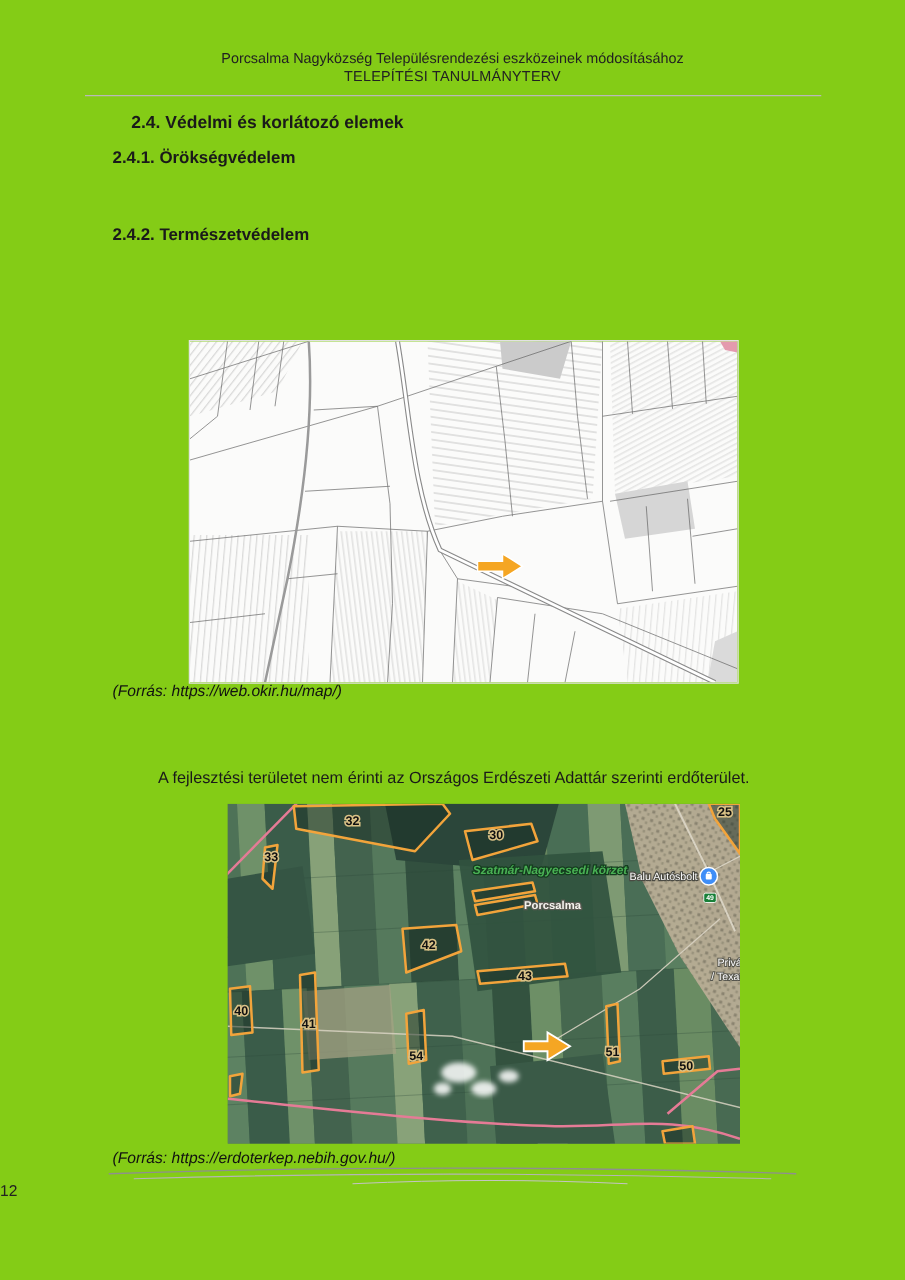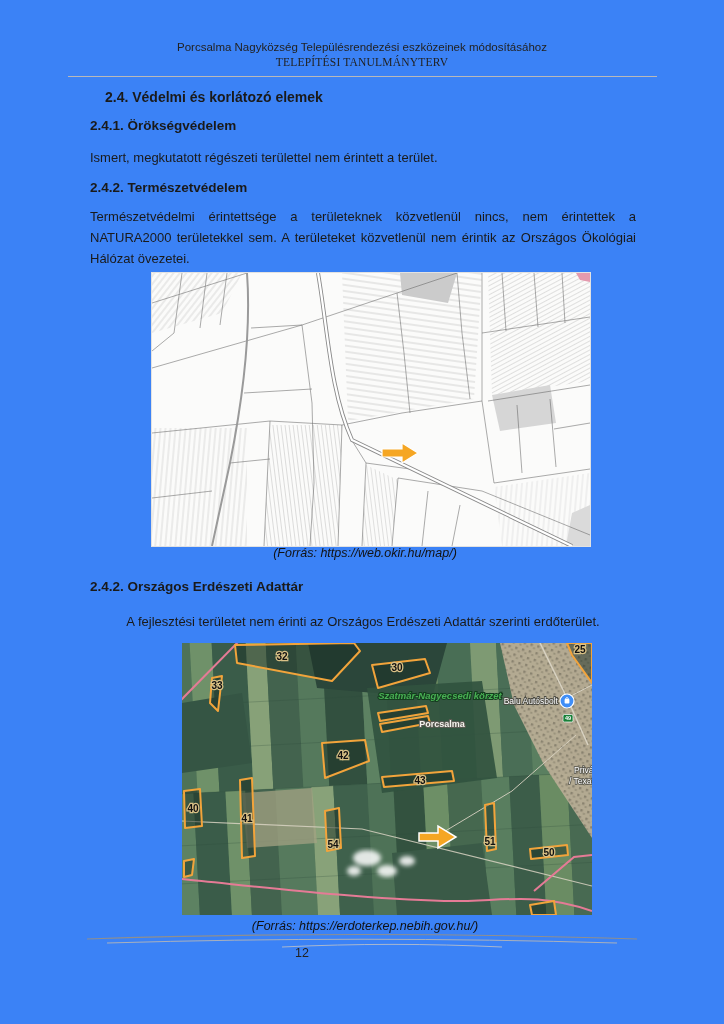--- a/index.html
+++ b/index.html
@@ -1,38 +1,38 @@
 <!DOCTYPE html>
 <html><head>
 <meta charset="utf-8">
 <style>
   html,body{margin:0;padding:0;background:#e8e8e8;}
   .page{
-    position:relative;width:724px;height:1024px;background:#3b82f6;
+    position:relative;width:724px;height:1024px;background:#84cc16;
     margin:0 auto;overflow:hidden;
     font-family:"Liberation Sans",sans-serif;color:#1a1a1a;
   }
   .hdr{position:absolute;top:40px;left:0;width:724px;text-align:center;
        font-size:11.5px;line-height:15px;color:#222;}
-  .hdr .l2{letter-spacing:.2px;font-family:Liberation Serif, serif;}
+  .hdr .l2{letter-spacing:.2px;}
   .hrule{position:absolute;top:76px;left:68px;width:589px;height:0;
          border-top:1px solid #b9b9b9;}
   .h1{position:absolute;left:105px;font-size:14px;font-weight:bold;}
   .h2{position:absolute;left:90px;font-size:13.5px;font-weight:bold;}
   .para{position:absolute;left:90px;width:546px;font-size:13px;line-height:21px;}
   .just{text-align:justify;}
   .mapbox{position:absolute;overflow:hidden;}
   .map1{left:151px;top:272px;width:438px;height:273px;border:1px solid #e2e2e2;}
   .map2{left:155px;top:643px;width:410px;height:272px;margin-left:27px;}
-  .caption{position:absolute;left:90px;width:550px;text-align:center;
+  .caption{position:absolute;left:90px;width:550px;text-align:left;
            font-size:12.5px;font-style:italic;color:#111;}
   .cap1{top:546px;}
   .cap2{top:919px;}
   .footer-swoosh{position:absolute;left:77px;top:930px;width:570px;height:24px;}
-  .pagenum{position:absolute;top:946px;left:0;width:604px;text-align:center;
+  .pagenum{position:absolute;top:946px;left:0;width:604px;
            font-size:12.5px;color:#222;}
   svg{display:block;}
   .parcel-num{font-size:10px;font-weight:bold;fill:#101010;stroke:#d9c186;
               stroke-width:2.5px;paint-order:stroke;text-anchor:middle;}
   .map-label-green{font-size:9.5px;font-weight:bold;fill:#49b054;stroke:#143d1e;
               stroke-width:2px;paint-order:stroke;text-anchor:middle;font-style:italic;}
   .map-label-white{font-size:9px;font-weight:bold;fill:#f5f3ee;stroke:#5a5a52;
               stroke-width:2px;paint-order:stroke;text-anchor:middle;}
   .map-label-poi{font-size:8.5px;fill:#fefefe;stroke:#4a4a42;stroke-width:1.8px;
               paint-order:stroke;text-anchor:end;}
@@ -46,23 +46,21 @@
 <div class="page">
 
   <div class="hdr">
     <div class="l1">Porcsalma Nagyközség Településrendezési eszközeinek módosításához</div>
     <div class="l2">TELEPÍTÉSI TANULMÁNYTERV</div>
   </div>
   <div class="hrule"></div>
 
   <div class="h1" style="top:89px;">2.4. Védelmi és korlátozó elemek</div>
   <div class="h2" style="top:118px;">2.4.1. Örökségvédelem</div>
-  <div class="para" style="top:147px;">Ismert, megkutatott régészeti területtel nem érintett a terület.</div>
   <div class="h2" style="top:180px;text-align:center;">2.4.2. Természetvédelem</div>
-  <div class="para just" style="top:206px;">Természetvédelmi érintettsége a területeknek közvetlenül nincs, nem érintettek a NATURA2000 területekkel sem. A területeket közvetlenül nem érintik az Országos Ökológiai Hálózat övezetei.</div>
 
   <div class="mapbox map1">
     <svg width="438" height="273" viewBox="0 0 438 273">
       <defs>
         <pattern id="hatchV" width="5" height="5" patternUnits="userSpaceOnUse" patternTransform="rotate(5)">
             <line x1="2" y1="0" x2="2" y2="5" stroke="#767676" stroke-width="0.5"></line>
           </pattern>
         <pattern id="hatchV2" width="4" height="4" patternUnits="userSpaceOnUse" patternTransform="rotate(-7)">
             <line x1="1.5" y1="0" x2="1.5" y2="4" stroke="#6f6f6f" stroke-width="0.5"></line>
           </pattern>
@@ -135,21 +133,20 @@
       <g>
         <path d="M166,0 C176,58 178,118 200,167 L420,273" stroke="#8a8a8a" stroke-width="4" fill="none"></path>
         <path d="M166,0 C176,58 178,118 200,167 L420,273" stroke="#ffffff" stroke-width="2.2" fill="none"></path>
       </g>
 
       <polygon points="230,176 250,176 250,170 266,180 250,190 250,184 230,184" fill="#F5A623" stroke="#ffffff" stroke-width="1.2"></polygon>
     </svg>
   </div>
   <div class="caption cap1">(Forrás: https://web.okir.hu/map/)</div>
 
-  <div class="h2" style="top:579px;">2.4.2. Országos Erdészeti Adattár</div>
   <div class="para" style="top:611px;text-align:center;">A fejlesztési területet nem érinti az Országos Erdészeti Adattár szerinti erdőterület.</div>
 
   <div class="mapbox map2">
     <svg width="410" height="272" viewBox="0 0 410 272">
       <defs>
         <filter id="blur2">
             <feGaussianBlur stdDeviation="2"></feGaussianBlur>
           </filter>
         <pattern id="village" width="7" height="7" patternUnits="userSpaceOnUse" patternTransform="rotate(15)">
           <rect width="7" height="7" fill="#b9ad95"></rect>

